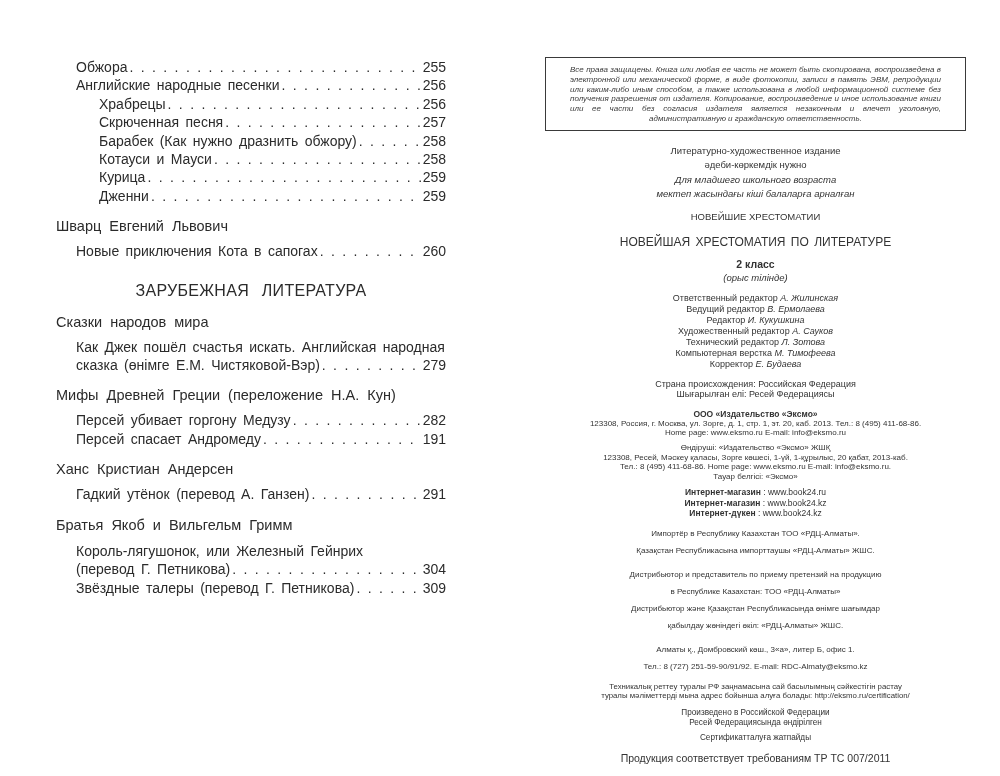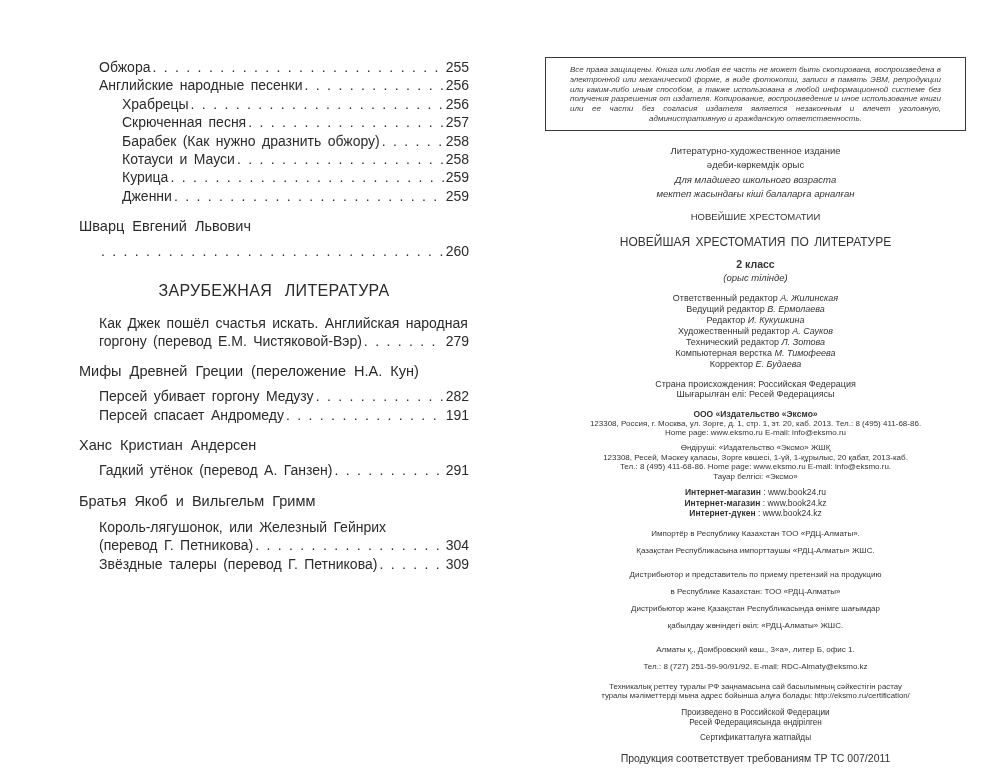--- a/index.html
+++ b/index.html
@@ -1,21 +1,21 @@
 <!DOCTYPE html>
 <html><head>
 <meta charset="utf-8">
 <style>
   * { margin:0; padding:0; box-sizing:border-box; }
   html,body { background:#fff; }
   body { font-family:"Liberation Sans", sans-serif; color:#2b2b2b; }
   .sheet { position:relative; width:1000px; height:776px; background:#fff; overflow:hidden; }
 
   
-  .toc-page { position:absolute; left:79px; top:58px; width:390px; }
+  .toc-page { position:absolute; left:56px; top:58px; width:390px; }
   .trow { display:flex; align-items:baseline; font-size:14px; line-height:18.4px; word-spacing:2.5px; }
   .trow .tt { white-space:nowrap; }
   .trow.lvl1 { padding-left:20px; }
   .trow.lvl2 { padding-left:43px; }
   .leader { flex:1 1 auto; overflow:hidden; white-space:nowrap; margin:0 2px; }
   .leader::after { content:". . . . . . . . . . . . . . . . . . . . . . . . . . . . . . . . . . . . . . . . . . . . . . . . . . . . . . . . . . . . . ."; letter-spacing:0.5px; color:#2b2b2b; }
   .pg { white-space:nowrap; }
   .toc-author { font-size:14.5px; font-weight:normal; word-spacing:4px; margin:13px 0 8px; }
   .toc-part { font-size:16px; font-weight:400; text-align:center; word-spacing:8px; letter-spacing:0.3px; margin:21px 0 14px; }
   .toc-textline { font-size:14px; line-height:18.4px; word-spacing:2.5px; padding-left:20px; }
@@ -92,29 +92,31 @@
       <span class="pg">259</span>
     </div>
     <div class="trow lvl2">
       <span class="tt">Дженни</span>
       <span class="leader"></span>
       <span class="pg">259</span>
     </div>
 
     <div class="toc-author">Шварц Евгений Львович</div>
     <div class="trow lvl1">
+      <span class="tt">Новые приключения Кота в сапогах</span>
       <span class="leader"></span>
       <span class="pg">260</span>
     </div>
 
     <div class="toc-part">ЗАРУБЕЖНАЯ ЛИТЕРАТУРА</div>
 
+    <div class="toc-author">Сказки народов мира</div>
     <div class="toc-textline">Как Джек пошёл счастья искать. Английская народная</div>
     <div class="trow lvl1">
-      <span class="tt">горгону (перевод Е.М. Чистяковой-Вэр)</span>
+      <span class="tt">сказка (өнімге Е.М. Чистяковой-Вэр)</span>
       <span class="leader"></span>
       <span class="pg">279</span>
     </div>
 
     <div class="toc-author">Мифы Древней Греции (переложение Н.А. Кун)</div>
     <div class="trow lvl1">
       <span class="tt">Персей убивает горгону Медузу</span>
       <span class="leader"></span>
       <span class="pg">282</span>
     </div>
@@ -144,21 +146,21 @@
       <span class="pg">309</span>
     </div>
 
   </div>
 
   <div class="colophon">
 
     <div class="copy-box">Все права защищены. Книга или любая ее часть не может быть скопирована, воспроизведена в электронной или механической форме, в виде фотокопии, записи в память ЭВМ, репродукции или каким-либо иным способом, а также использована в любой информационной системе без получения разрешения от издателя. Копирование, воспроизведение и иное использование книги или ее части без согласия издателя является незаконным и влечет уголовную, административную и гражданскую ответственность.</div>
 
     <div class="l-edition l-reg">Литературно-художественное издание</div>
-    <div class="l-reg">әдеби-көркемдік орыс</div>
+    <div class="l-reg">әдеби-көркемдік нужно</div>
     <div class="l-it">Для младшего школьного возраста</div>
     <div class="l-it">мектеп жасындағы  кіші балаларға арналған</div>
 
     <div class="l-series">НОВЕЙШИЕ ХРЕСТОМАТИИ</div>
 
     <div class="l-title">НОВЕЙШАЯ ХРЕСТОМАТИЯ ПО ЛИТЕРАТУРЕ</div>
     <div class="l-grade">2 класс</div>
     <div class="l-lang">(орыс тілінде)</div>
 
     <div class="staff">

